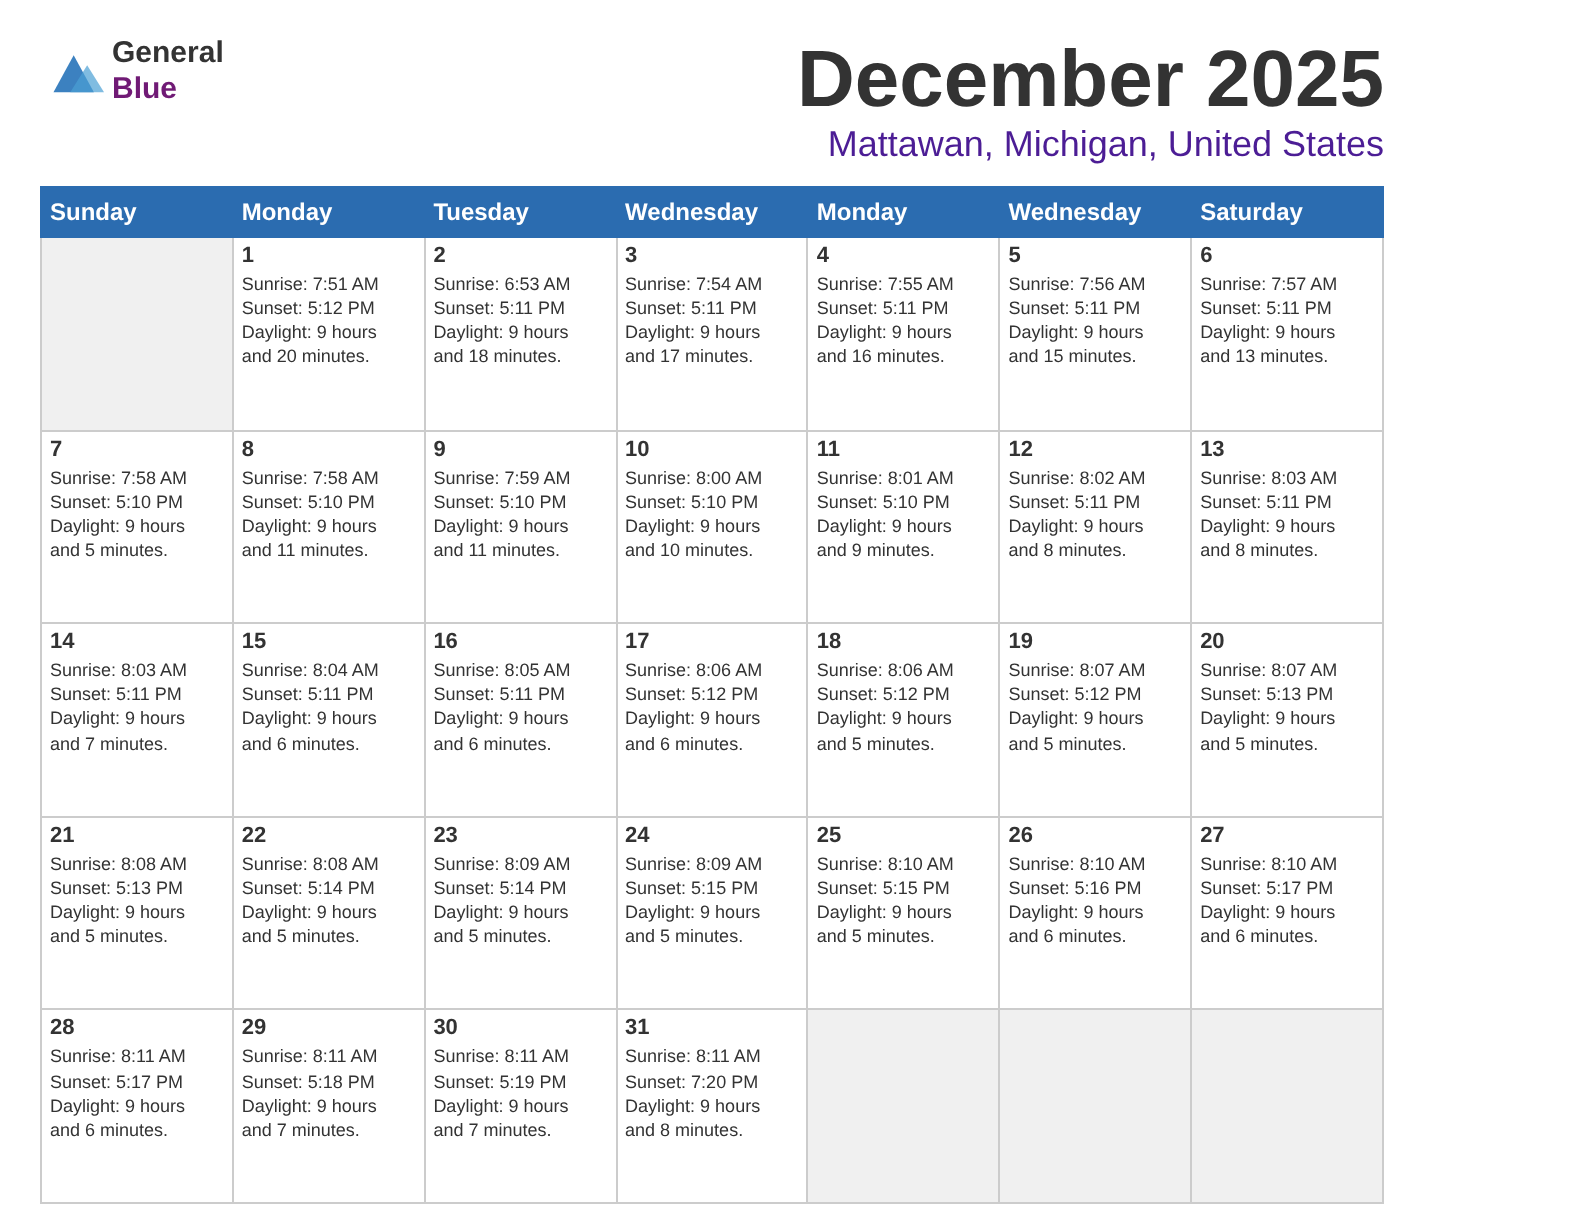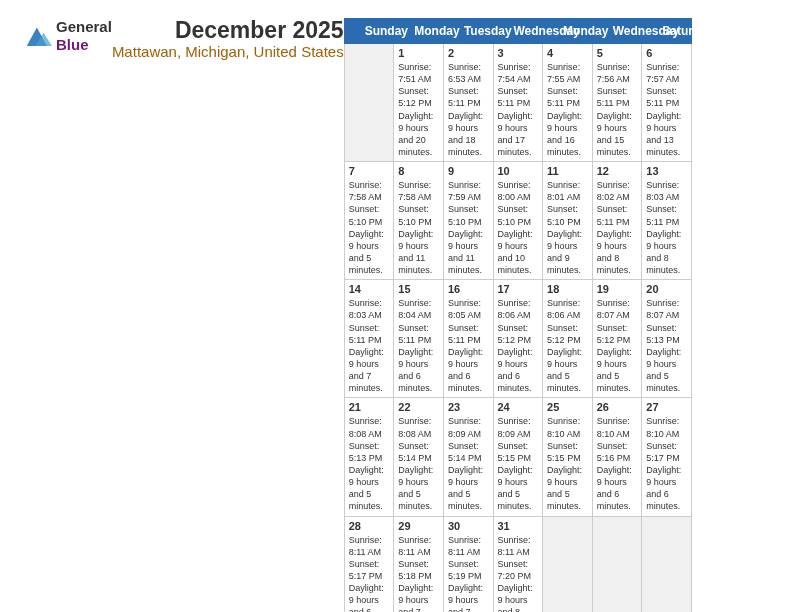--- a/index.html
+++ b/index.html
@@ -8,21 +8,21 @@
       height: 612px;
       background: #fff;
       font-family: Arial, sans-serif;
       overflow: hidden;
     }
     .page {
       width: 712px;
       height: 612px;
       padding: 18px 20px 10px 20px;
       display: flex;
-      flex-direction: row;
+      flex-direction: column;
     }
     .header {
       display: flex;
       justify-content: space-between;
       align-items: flex-start;
       margin-bottom: 10px;
     }
     .logo {
       display: flex;
       align-items: center;
@@ -36,42 +36,42 @@
     }
     .logo-text .blue { color: #701a75; }
     .logo-icon {
       width: 32px;
       height: 28px;
     }
     .title-block {
       text-align: right;
     }
     .month-title {
-      font-size: 23px;
+      font-size: 40px;
       font-weight: bold;
       color: #333;
       line-height: 1.1;
     }
     .location {
-      font-size: 15px;
-      color: #a16207;
+      font-size: 18px;
+      color: #4c1d95;
     }
     .calendar {
       flex: 1;
       border: 1px solid #ccc;
       border-collapse: collapse;
       width: 100%;
       table-layout: fixed;
     }
     .calendar th {
       background-color: #2b6cb0;
       color: #fff;
       font-size: 12px;
       font-weight: bold;
-      padding: 5px 20px;
+      padding: 5px 4px;
       text-align: left;
       border: 1px solid #2b6cb0;
     }
     .calendar td {
       border: 1px solid #ccc;
       vertical-align: top;
       padding: 3px 4px;
       font-size: 9.5px;
       color: #333;
       height: 82px;

